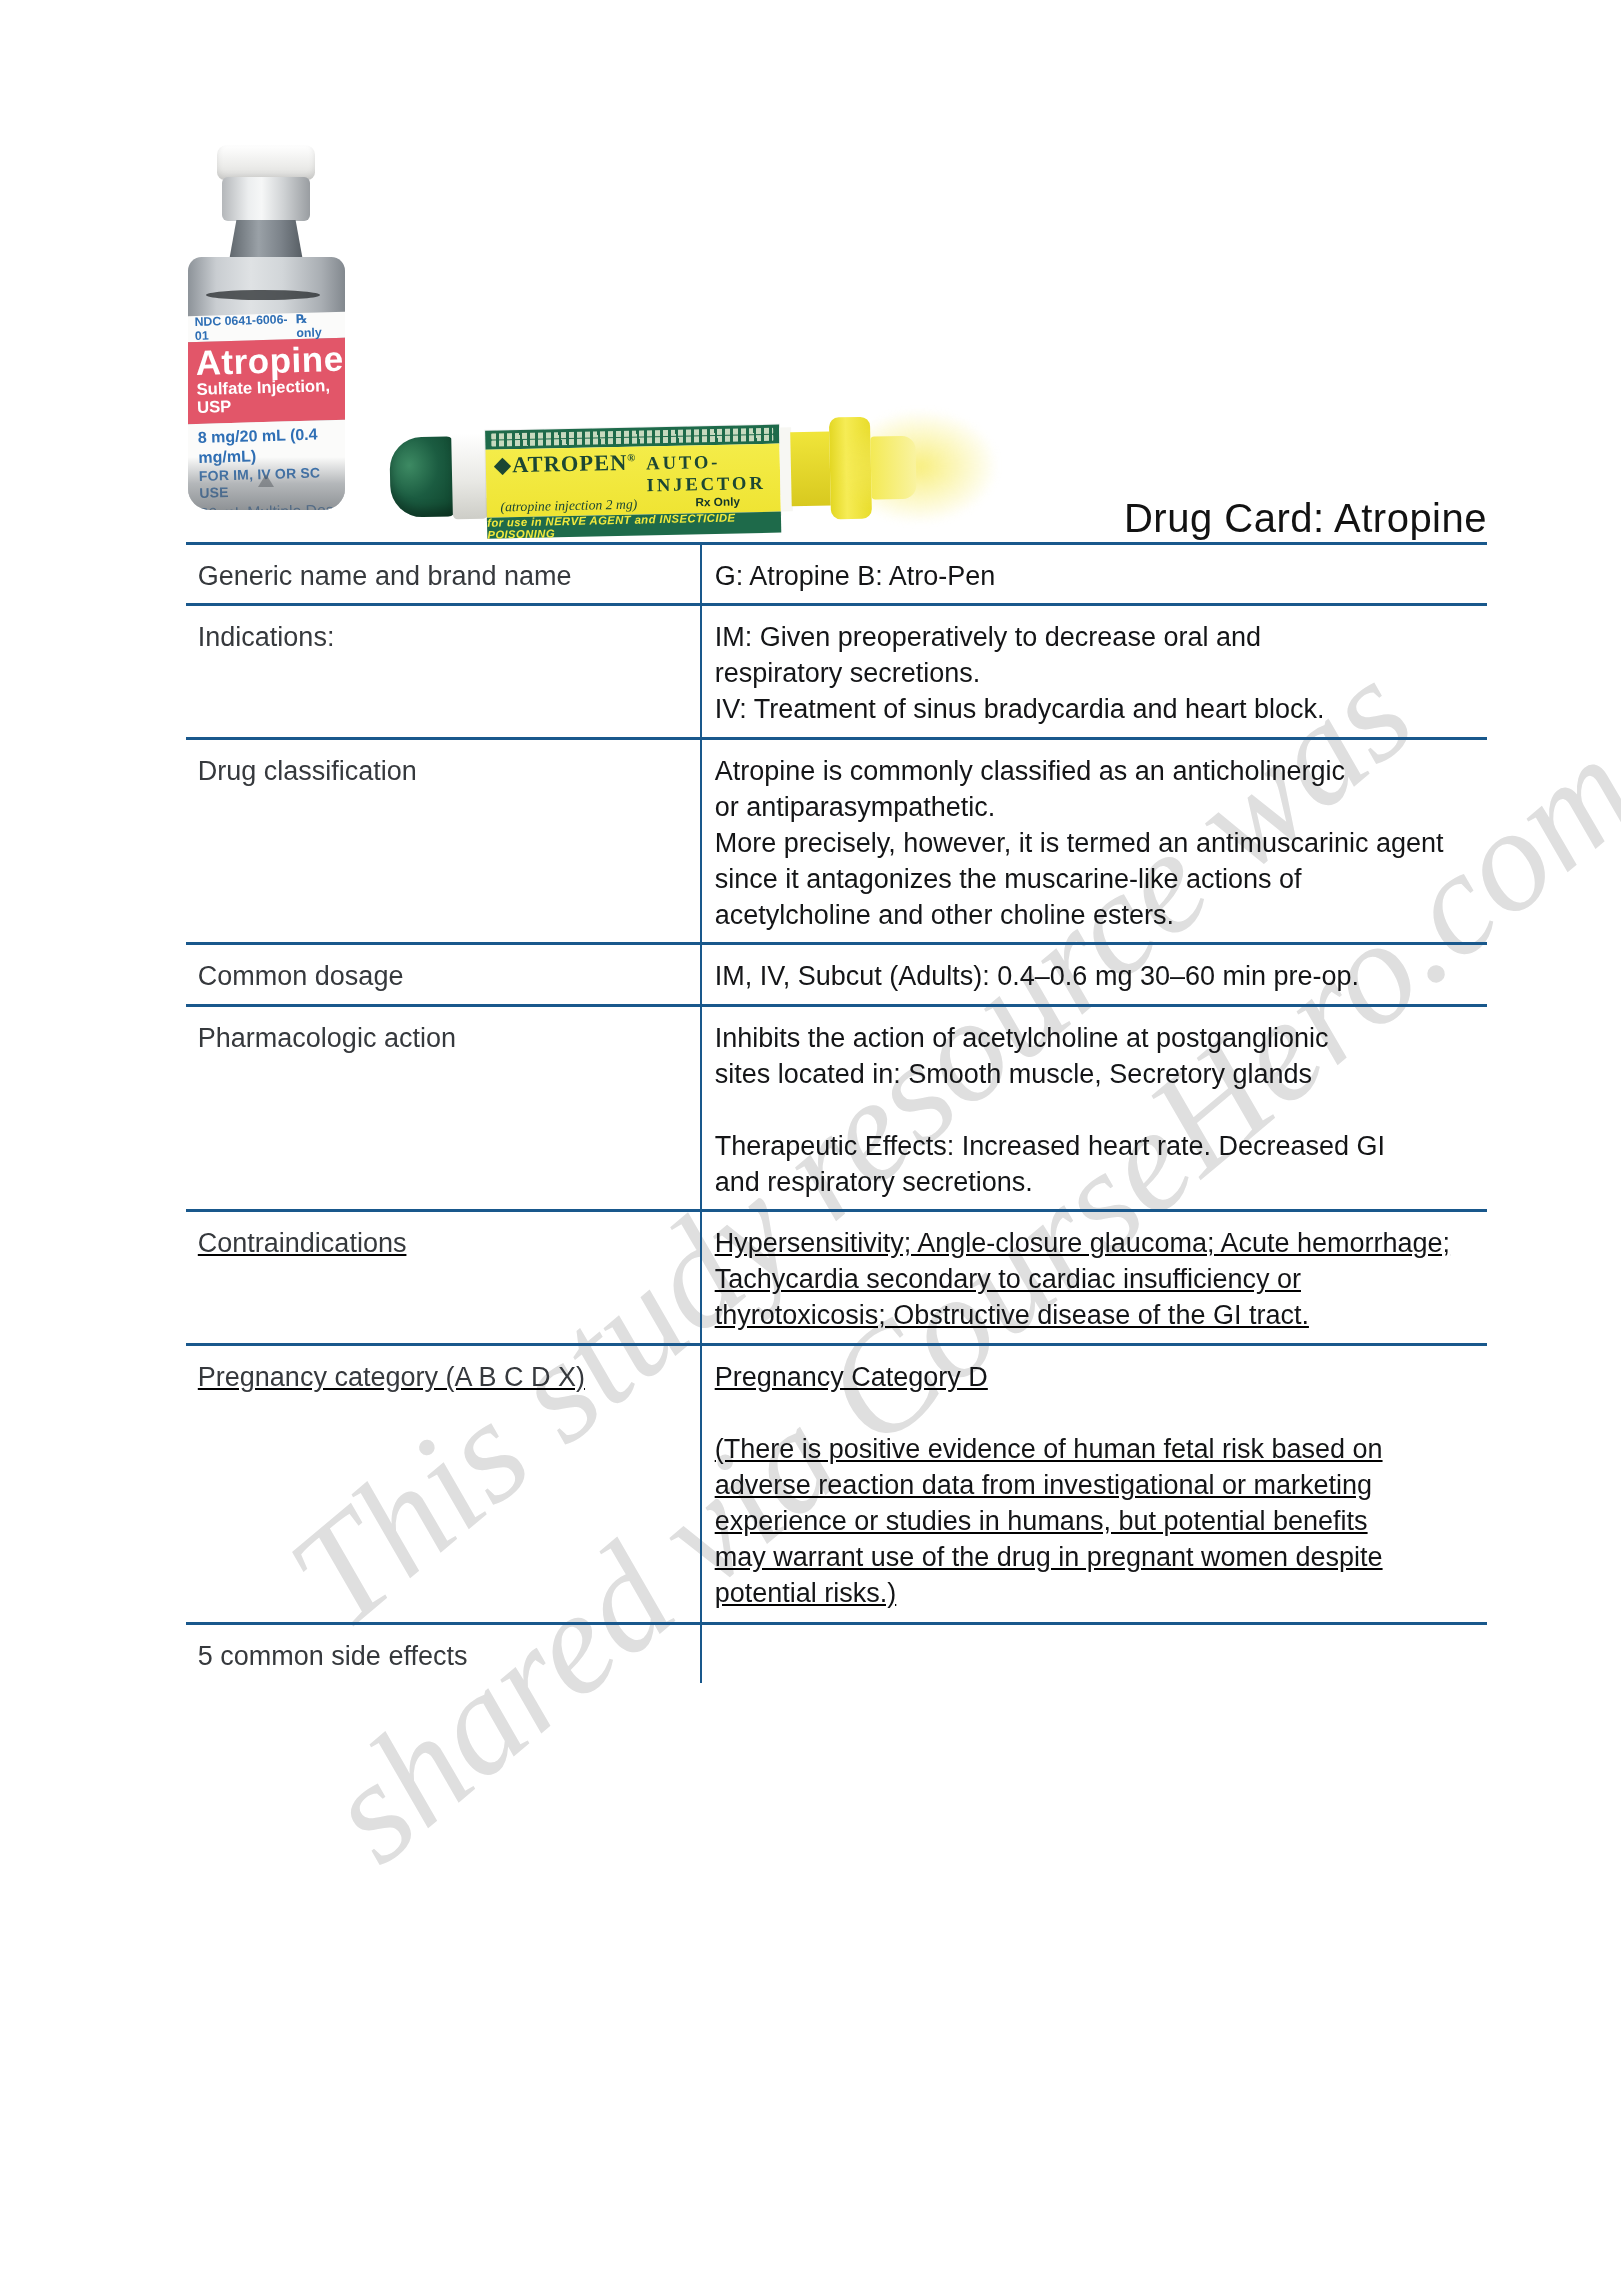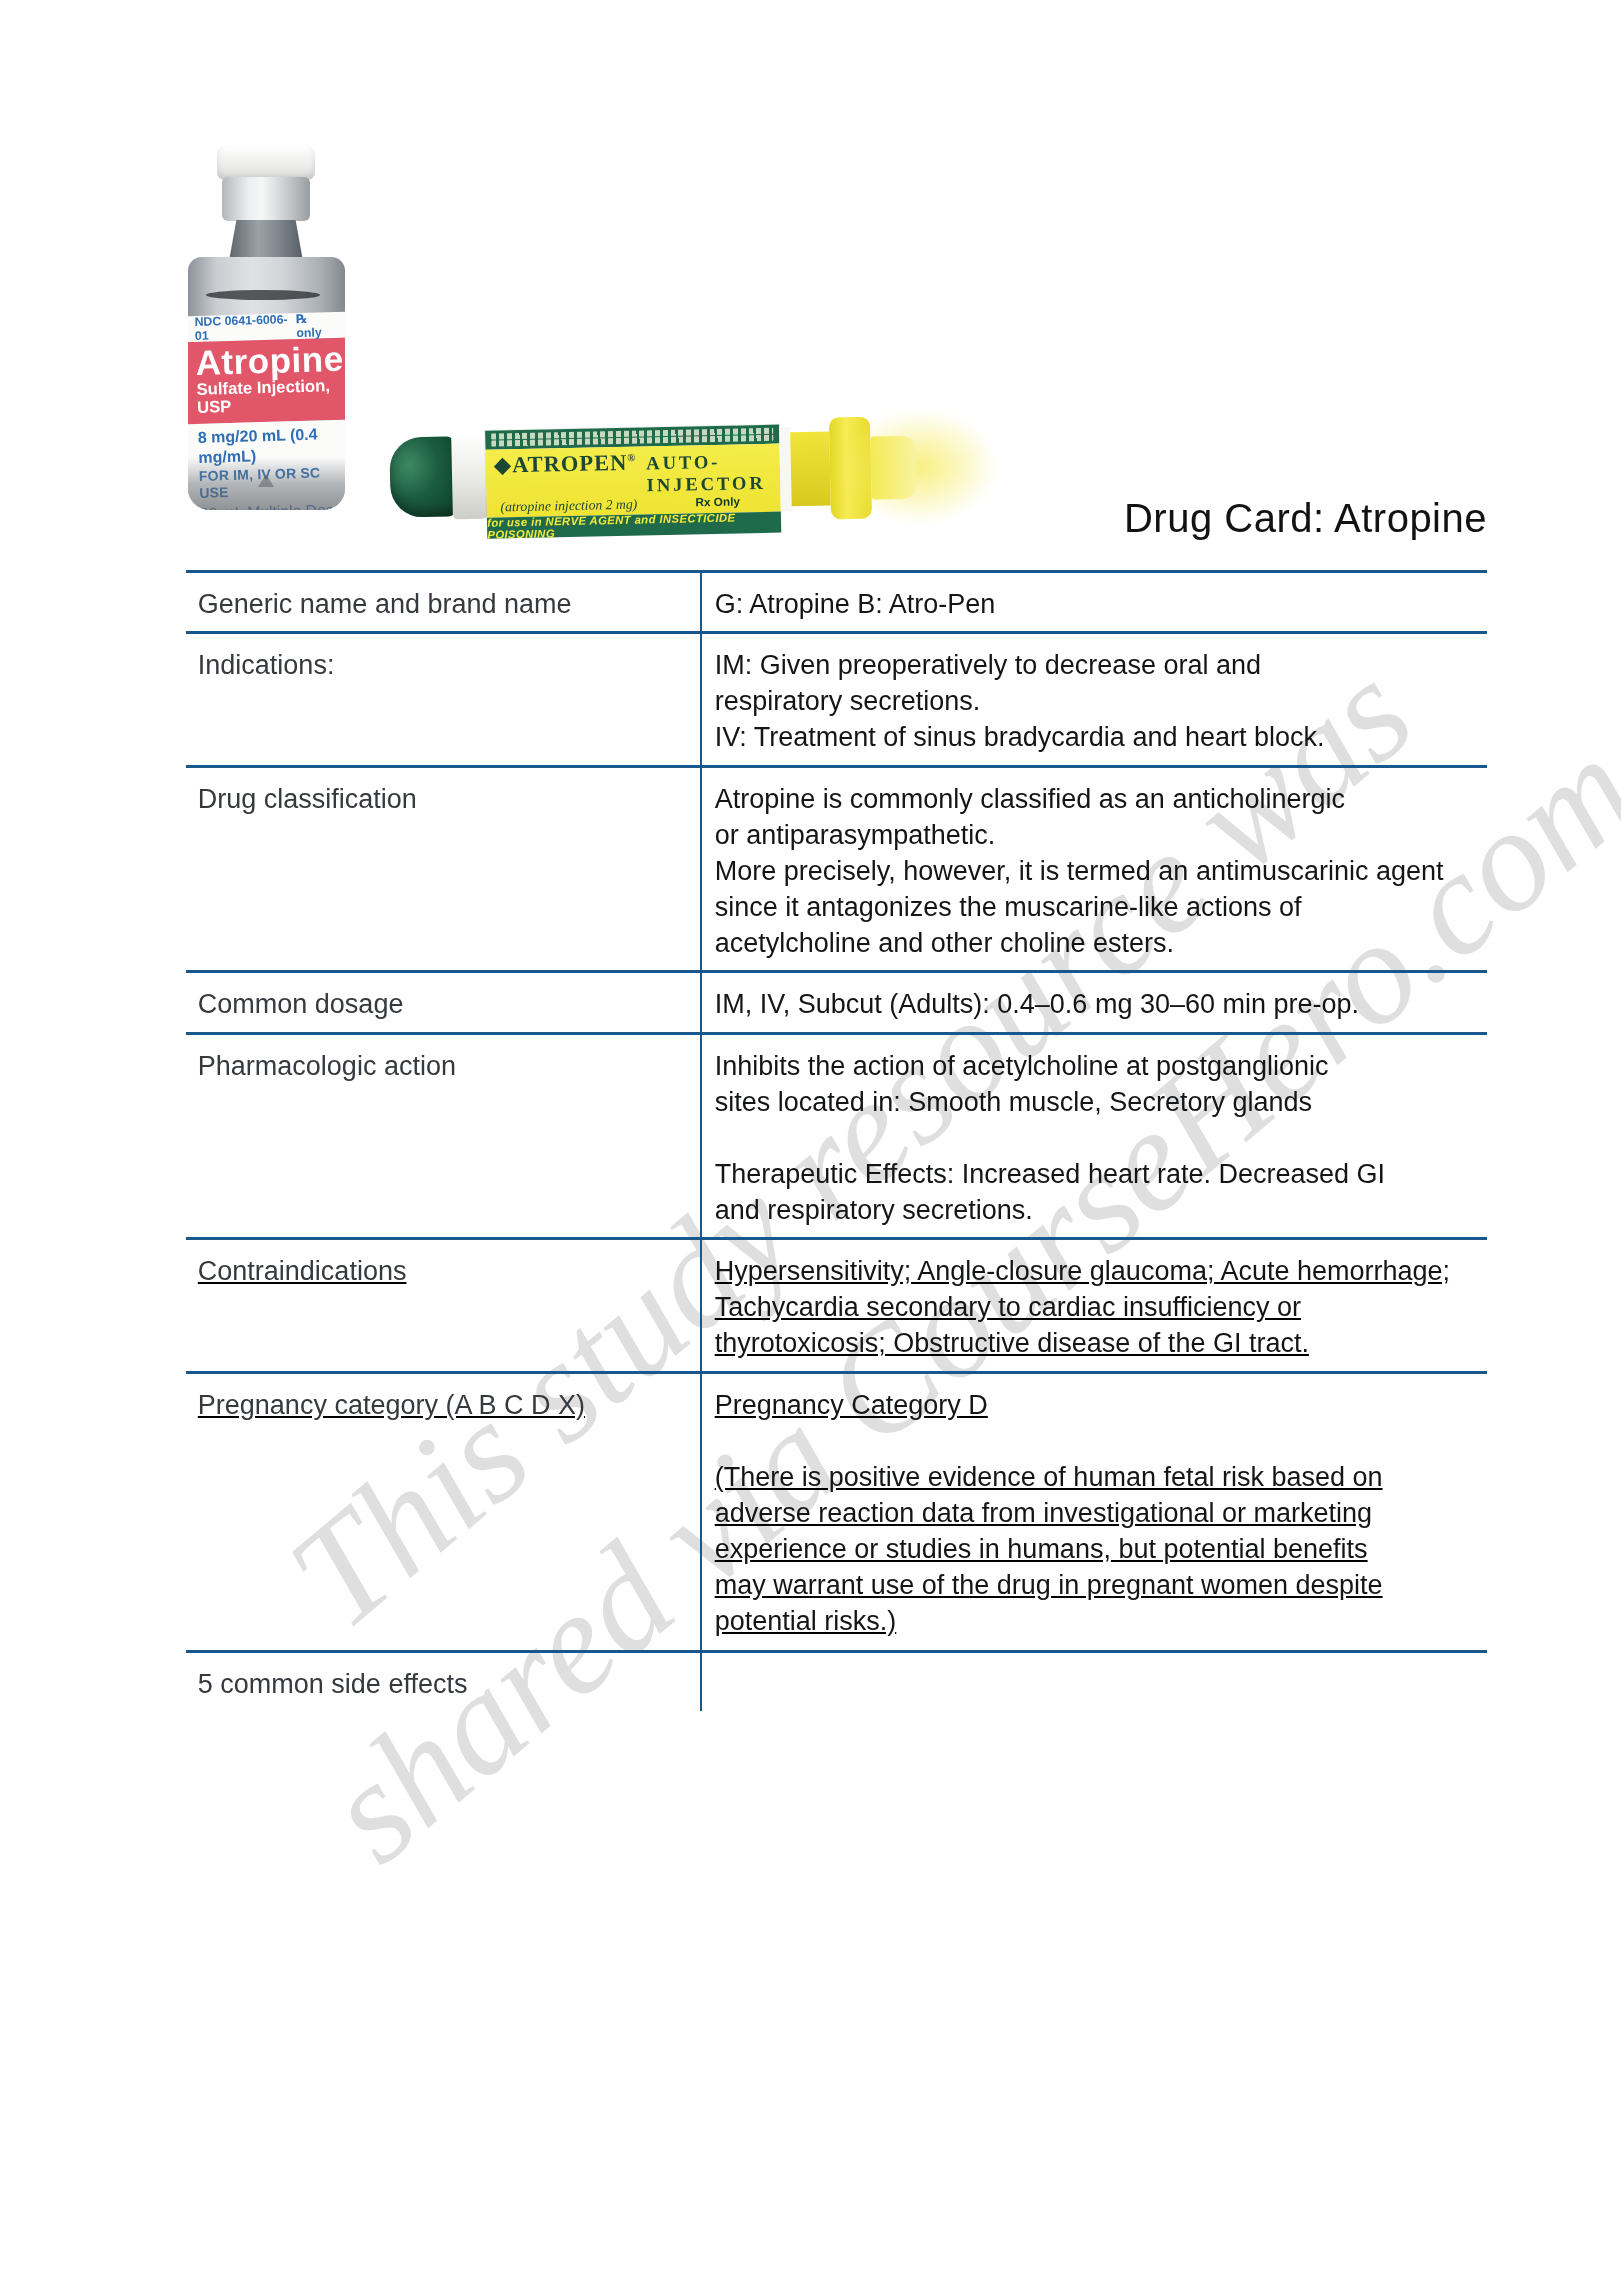--- a/index.html
+++ b/index.html
@@ -20,21 +20,21 @@
   .content { position:relative; z-index:1; }
 
   
   .title {
     position:absolute; left:186px; top:496px; width:1301px;
     text-align:right; font-size:40px; font-weight:400; color:#121212;
     letter-spacing:0.5px;
   }
 
   
-  .drugtable { position:absolute; left:186px; top:570px; width:1301px; border-top:3.9px solid #19588c; }
+  .drugtable { position:absolute; left:186px; top:542px; width:1301px; border-top:3.9px solid #19588c; }
   .row { display:flex; border-bottom:3.9px solid #19588c; }
   .row:last-child { border-bottom:none; }
   .row:nth-child(1){ min-height:61px; }
   .row:nth-child(2){ min-height:115px; }
   .row:nth-child(3){ min-height:188px; }
   .row:nth-child(4){ min-height:60px; }
   .row:nth-child(5){ min-height:183px; }
   .row:nth-child(6){ min-height:121px;text-decoration:underline; }
   .row:nth-child(7){ min-height:279px;text-decoration:underline; }
   .cell { font-size:27px; line-height:36px; }

